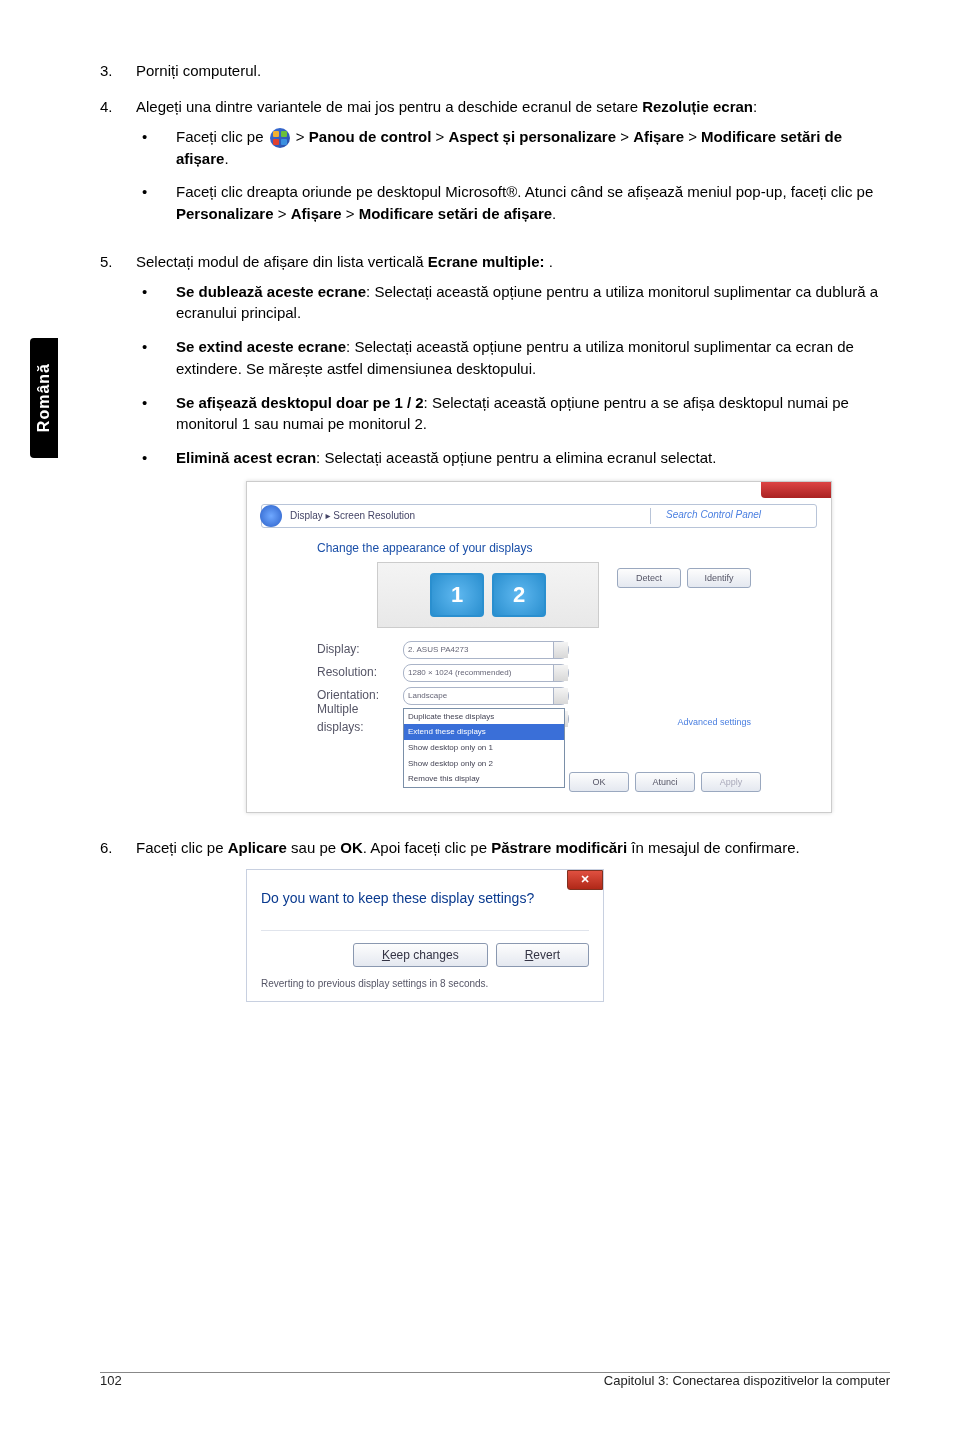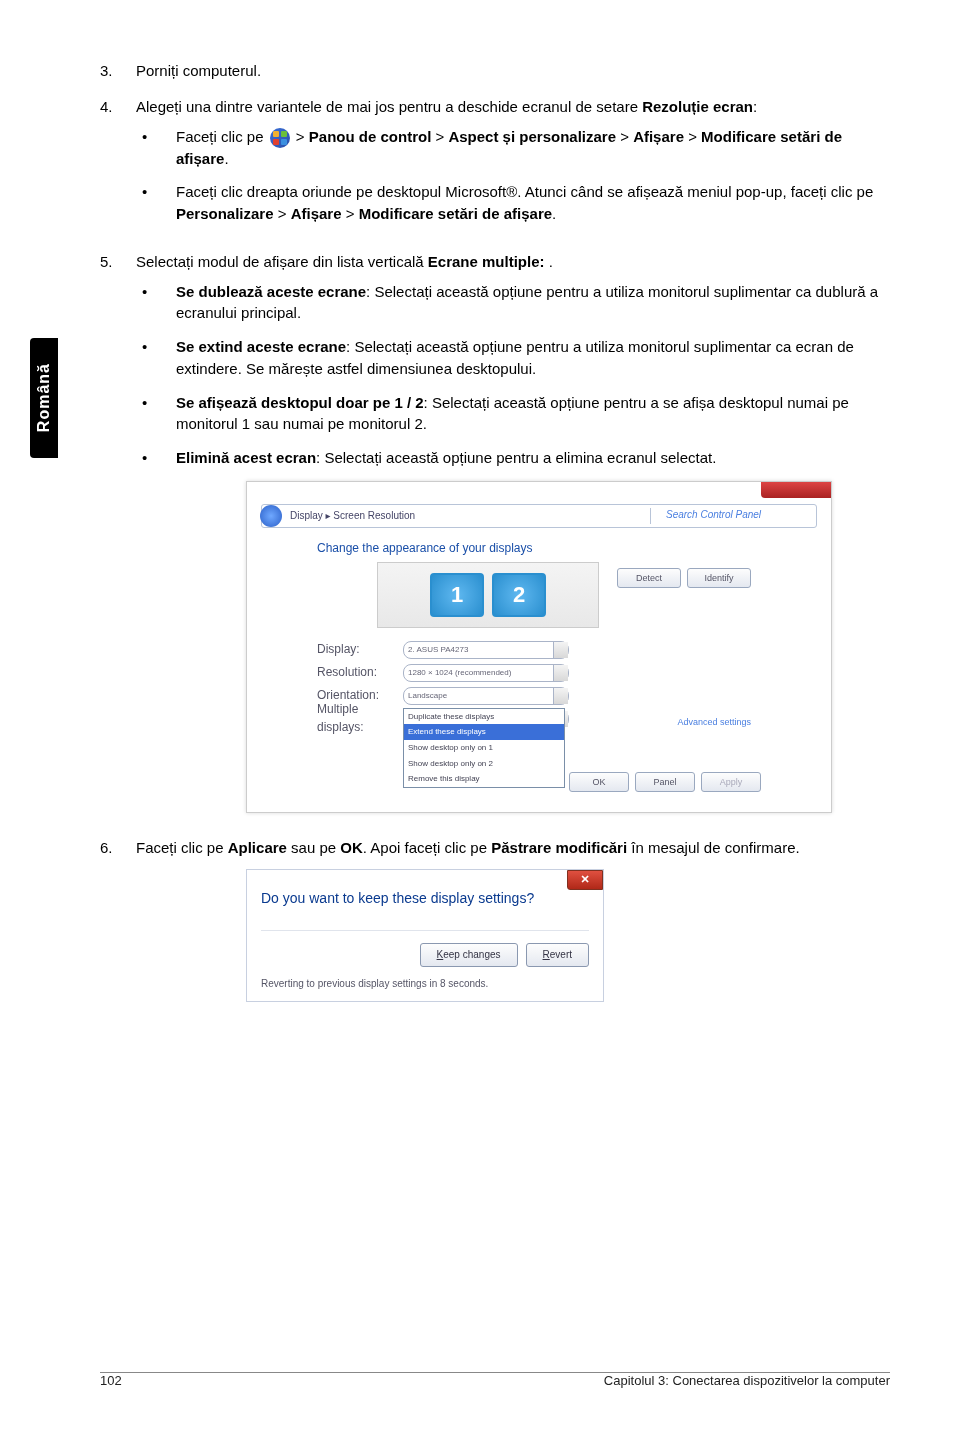--- a/index.html
+++ b/index.html
@@ -39,21 +39,21 @@
 .shot1 .dropdown .sel{background:#3a6fd8;color:#fff}
 .shot1 .adv{position:absolute;right:80px;top:234px;color:#4a7fe0;font-size:9px}
 .shot1 .footbtns{position:absolute;right:70px;top:290px;display:flex;gap:6px}
 .shot1 .fbtn{width:58px;height:18px;border:1px solid #9aa8bf;border-radius:3px;background:linear-gradient(#fdfdfd,#e4e8f0);font-size:9px;color:#556;text-align:center;line-height:18px}
 .shot1 .fbtn.dis{color:#aab}
 .shot2{width:358px;margin:10px 0 0 110px;border:1px solid #c8d0e0;background:#fff;position:relative;padding:12px 14px 10px 14px;box-sizing:border-box;font-size:12px}
 .shot2 .tbar{position:absolute;right:0;top:0;width:34px;height:18px;background:linear-gradient(#e05040,#b02818);border:1px solid #803020;border-radius:0 0 0 3px;color:#fff;text-align:center;font-size:11px;line-height:16px;font-weight:bold}
 .shot2 .title{color:#0a3a8f;font-size:13px;margin-bottom:10px}
 .shot2 .msg{color:#0a3a8f;font-size:14px;padding:6px 0 22px 0;border-bottom:1px solid #e0e4ec}
 .shot2 .btns{display:flex;justify-content:flex-end;gap:8px;padding:12px 0 10px 0}
-.shot2 .btn{height:22px;padding:0 16px;border:1px solid #8a98b0;border-radius:3px;background:linear-gradient(#fdfdfd,#e4e8f0);font-size:10px;color:#334;line-height:22px}
+.shot2 .btn{height:22px;padding:0 28px;border:1px solid #8a98b0;border-radius:3px;background:linear-gradient(#fdfdfd,#e4e8f0);font-size:12px;color:#334;line-height:22px}
 .shot2 .foot{color:#556;font-size:10px}
 .footer{position:absolute;left:100px;right:64px;bottom:50px;border-top:1px solid #888;display:flex;justify-content:space-between;font-size:13px;color:#222}
 </style>
 </head>
 <body>
 
 <div class="page">
   <div class="side-tab">
       <span>Română</span>
     </div>
@@ -146,21 +146,21 @@
             <div class="dropdown">
               <div>Duplicate these displays</div>
               <div class="sel">Extend these displays</div>
               <div>Show desktop only on 1</div>
               <div>Show desktop only on 2</div>
               <div>Remove this display</div>
             </div>
             <div class="adv">Advanced settings</div>
             <div class="footbtns">
               <div class="fbtn">OK</div>
-              <div class="fbtn">Panel</div>
+              <div class="fbtn">Atunci</div>
               <div class="fbtn dis">Apply</div>
             </div>
           </div>
         </div>
       </li>
 
       <li>
         <div class="num">6.</div>
         <div class="body">
           <span>Faceți clic pe </span><b>Aplicare</b><span> sau pe </span><b>OK</b><span>. Apoi faceți clic pe </span><b>Păstrare modificări</b><span> în mesajul de confirmare.</span>

